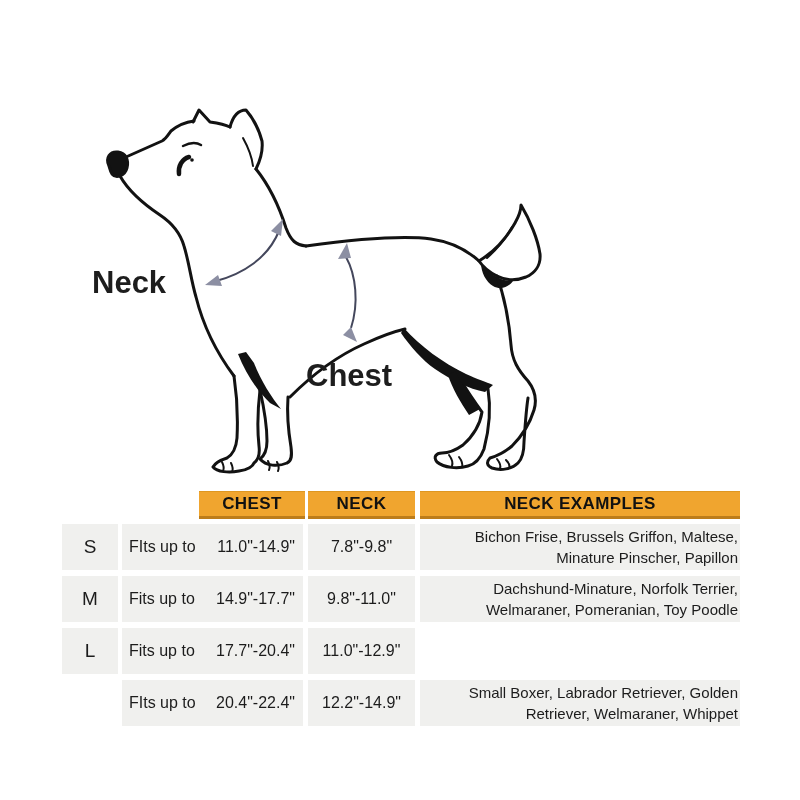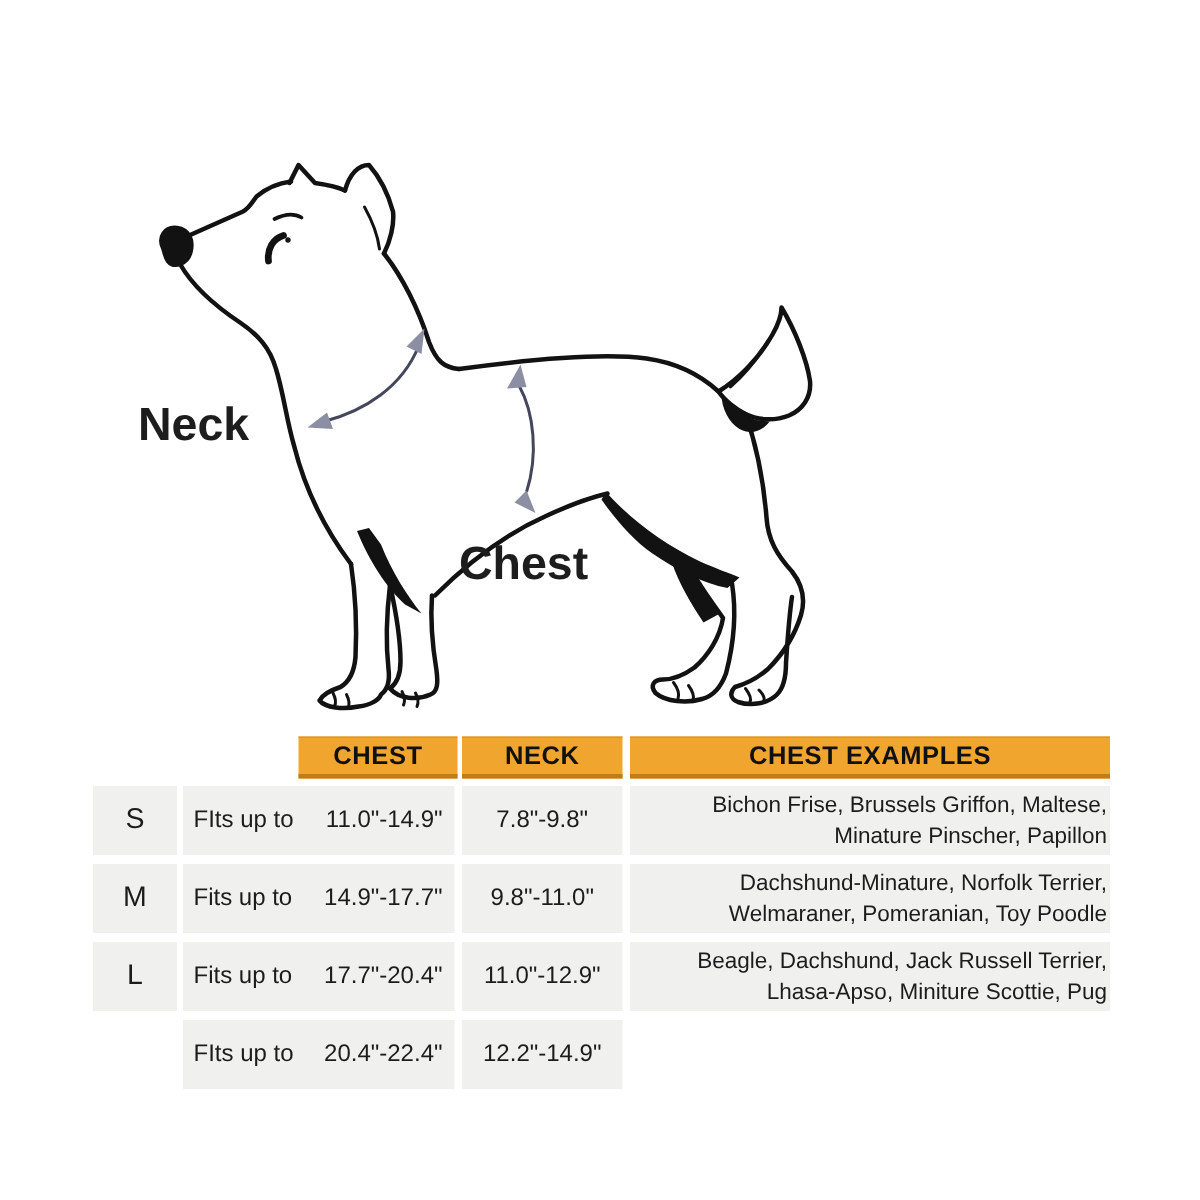--- a/index.html
+++ b/index.html
@@ -99,21 +99,21 @@
       <polygon points="357,342 343,335 351,327" fill="#8C8FA3"></polygon>
     </g>
   </svg>
 
   <div class="diagram-label lbl-neck">Neck</div>
   <div class="diagram-label lbl-chest">Chest</div>
 
   <div class="size-table">
     <div class="th th-chest">CHEST</div>
     <div class="th th-neck">NECK</div>
-    <div class="th th-breeds">CHEST EXAMPLES</div>
+    <div class="th th-breeds">NECK EXAMPLES</div>
 
     <div class="trow row-s">
       <div class="cell cell-size">S</div>
       <div class="cell cell-fits">
         <span>FIts up to</span>
         <span class="range">11.0"-14.9"</span>
       </div>
       <div class="cell cell-neck">7.8"-9.8"</div>
       <div class="cell cell-breeds">Bichon Frise, Brussels Griffon, Maltese, Minature Pinscher, Papillon</div>
     </div>
@@ -128,25 +128,25 @@
       <div class="cell cell-breeds">Dachshund-Minature, Norfolk Terrier, Welmaraner, Pomeranian, Toy Poodle</div>
     </div>
 
     <div class="trow row-l">
       <div class="cell cell-size">L</div>
       <div class="cell cell-fits">
         <span>Fits up to</span>
         <span class="range">17.7"-20.4"</span>
       </div>
       <div class="cell cell-neck">11.0"-12.9"</div>
-      <div class="cell cell-breeds">Beagle, Dachshund, Jack Russell Terrier, Lhasa-Apso, Miniture Scottie, Pug</div>
     </div>
 
     <div class="trow row-xl">
       <div class="cell cell-fits">
         <span>FIts up to</span>
         <span class="range">20.4"-22.4"</span>
       </div>
       <div class="cell cell-neck">12.2"-14.9"</div>
+      <div class="cell cell-breeds">Small Boxer, Labrador Retriever, Golden Retriever, Welmaraner, Whippet</div>
     </div>
   </div>
 
 </div>
 
 </body></html>

